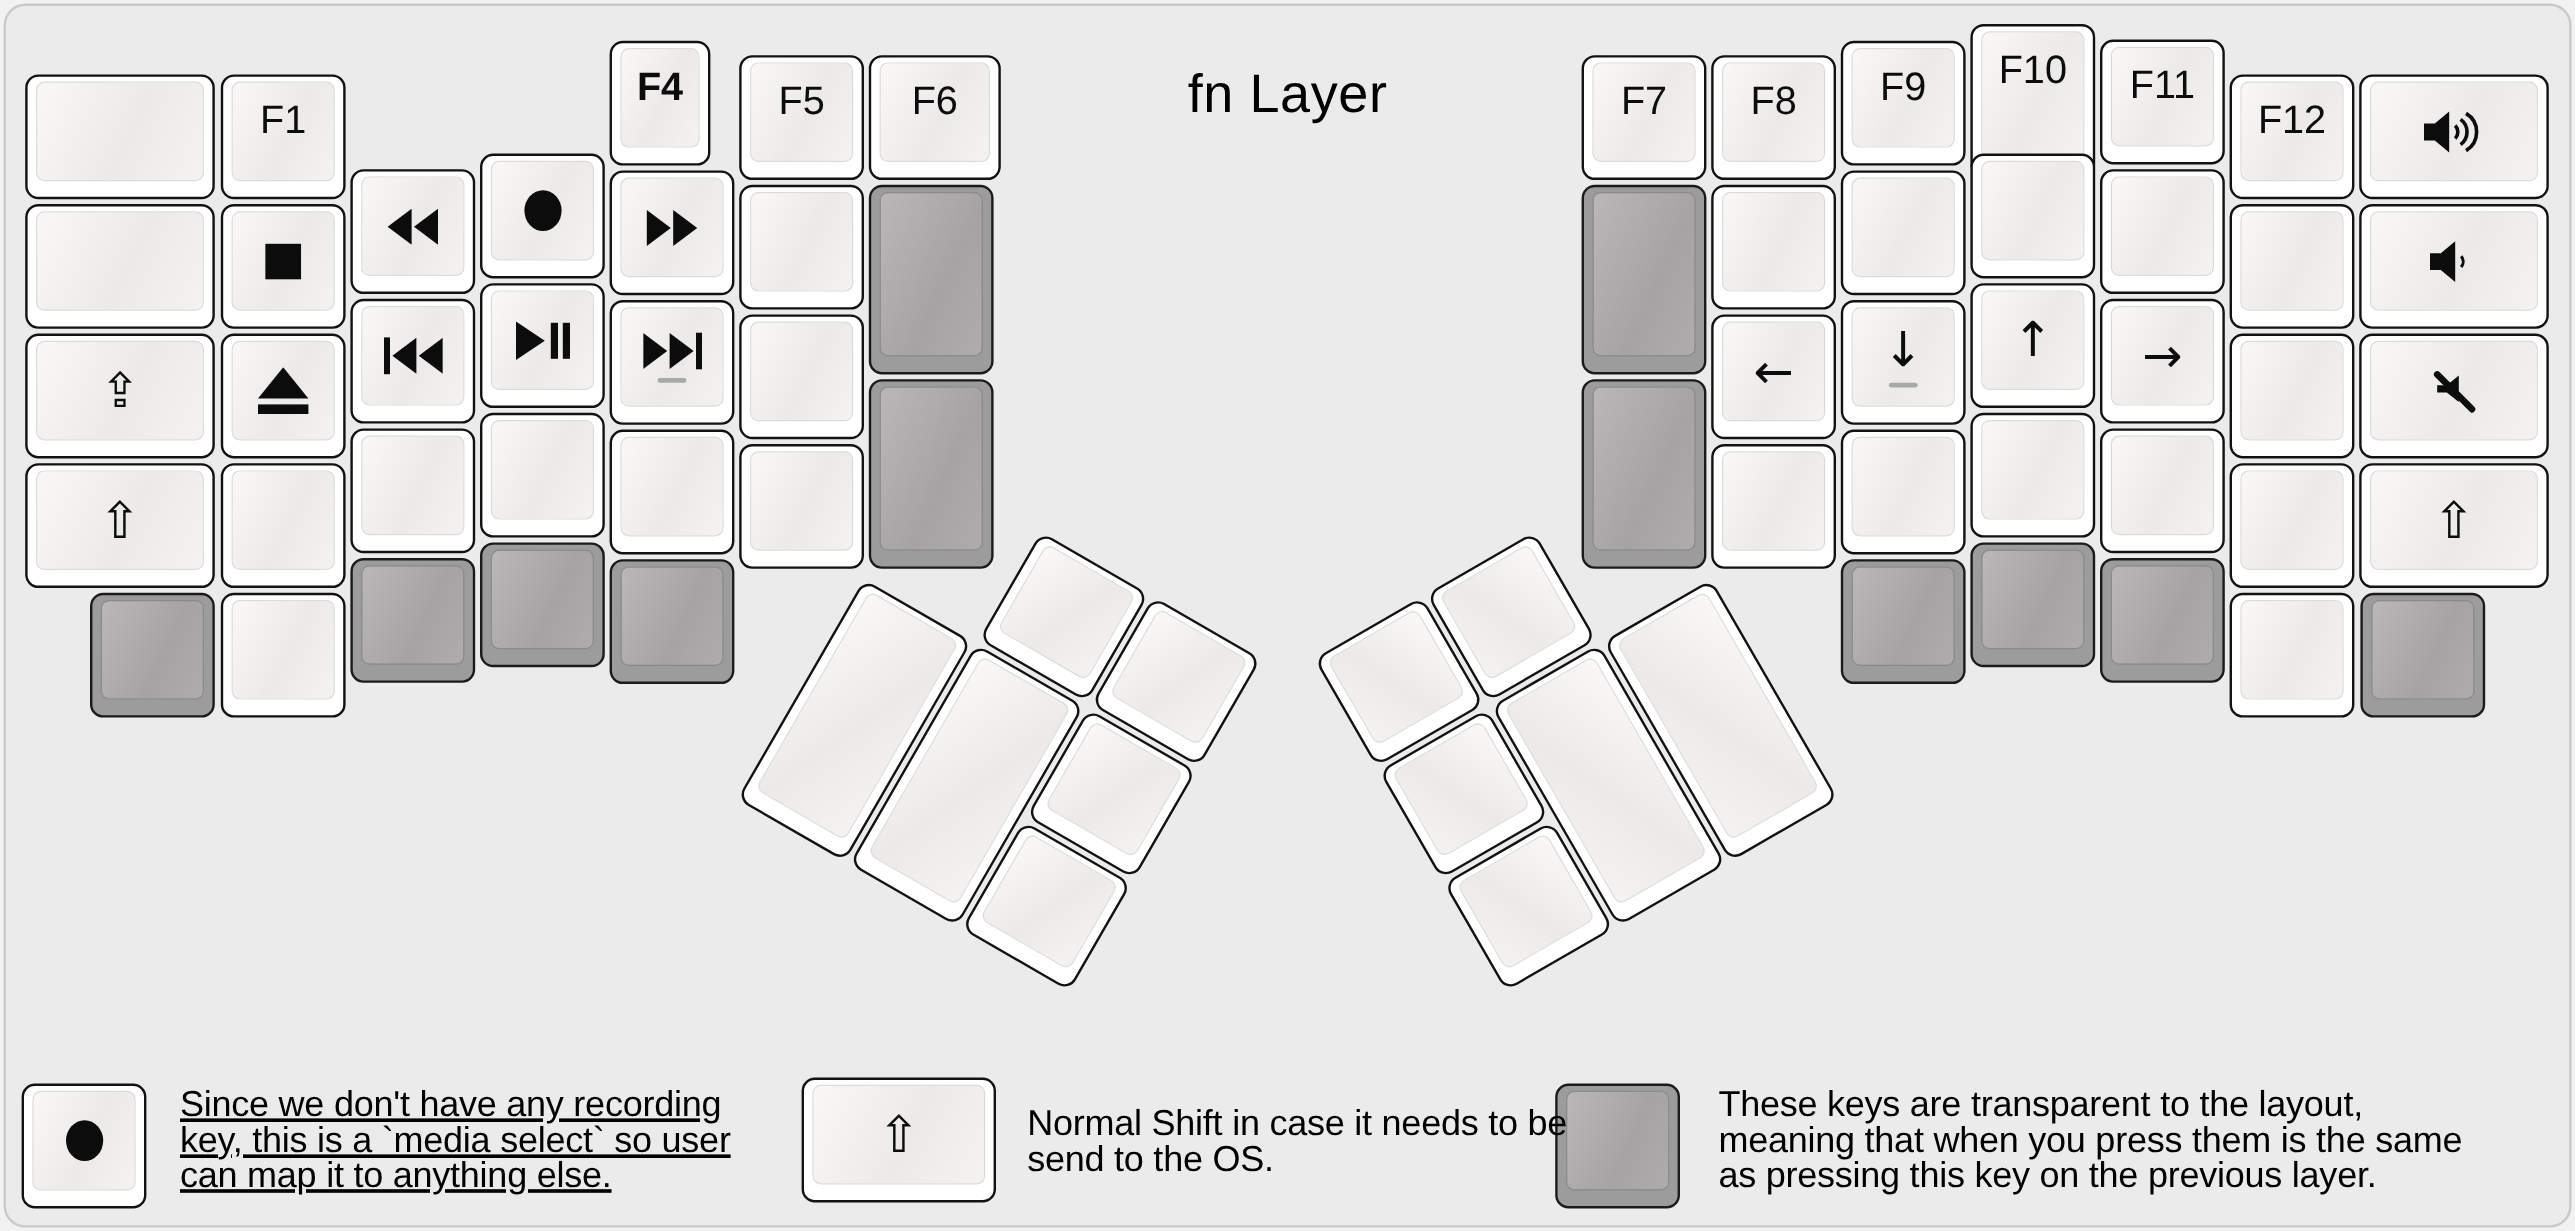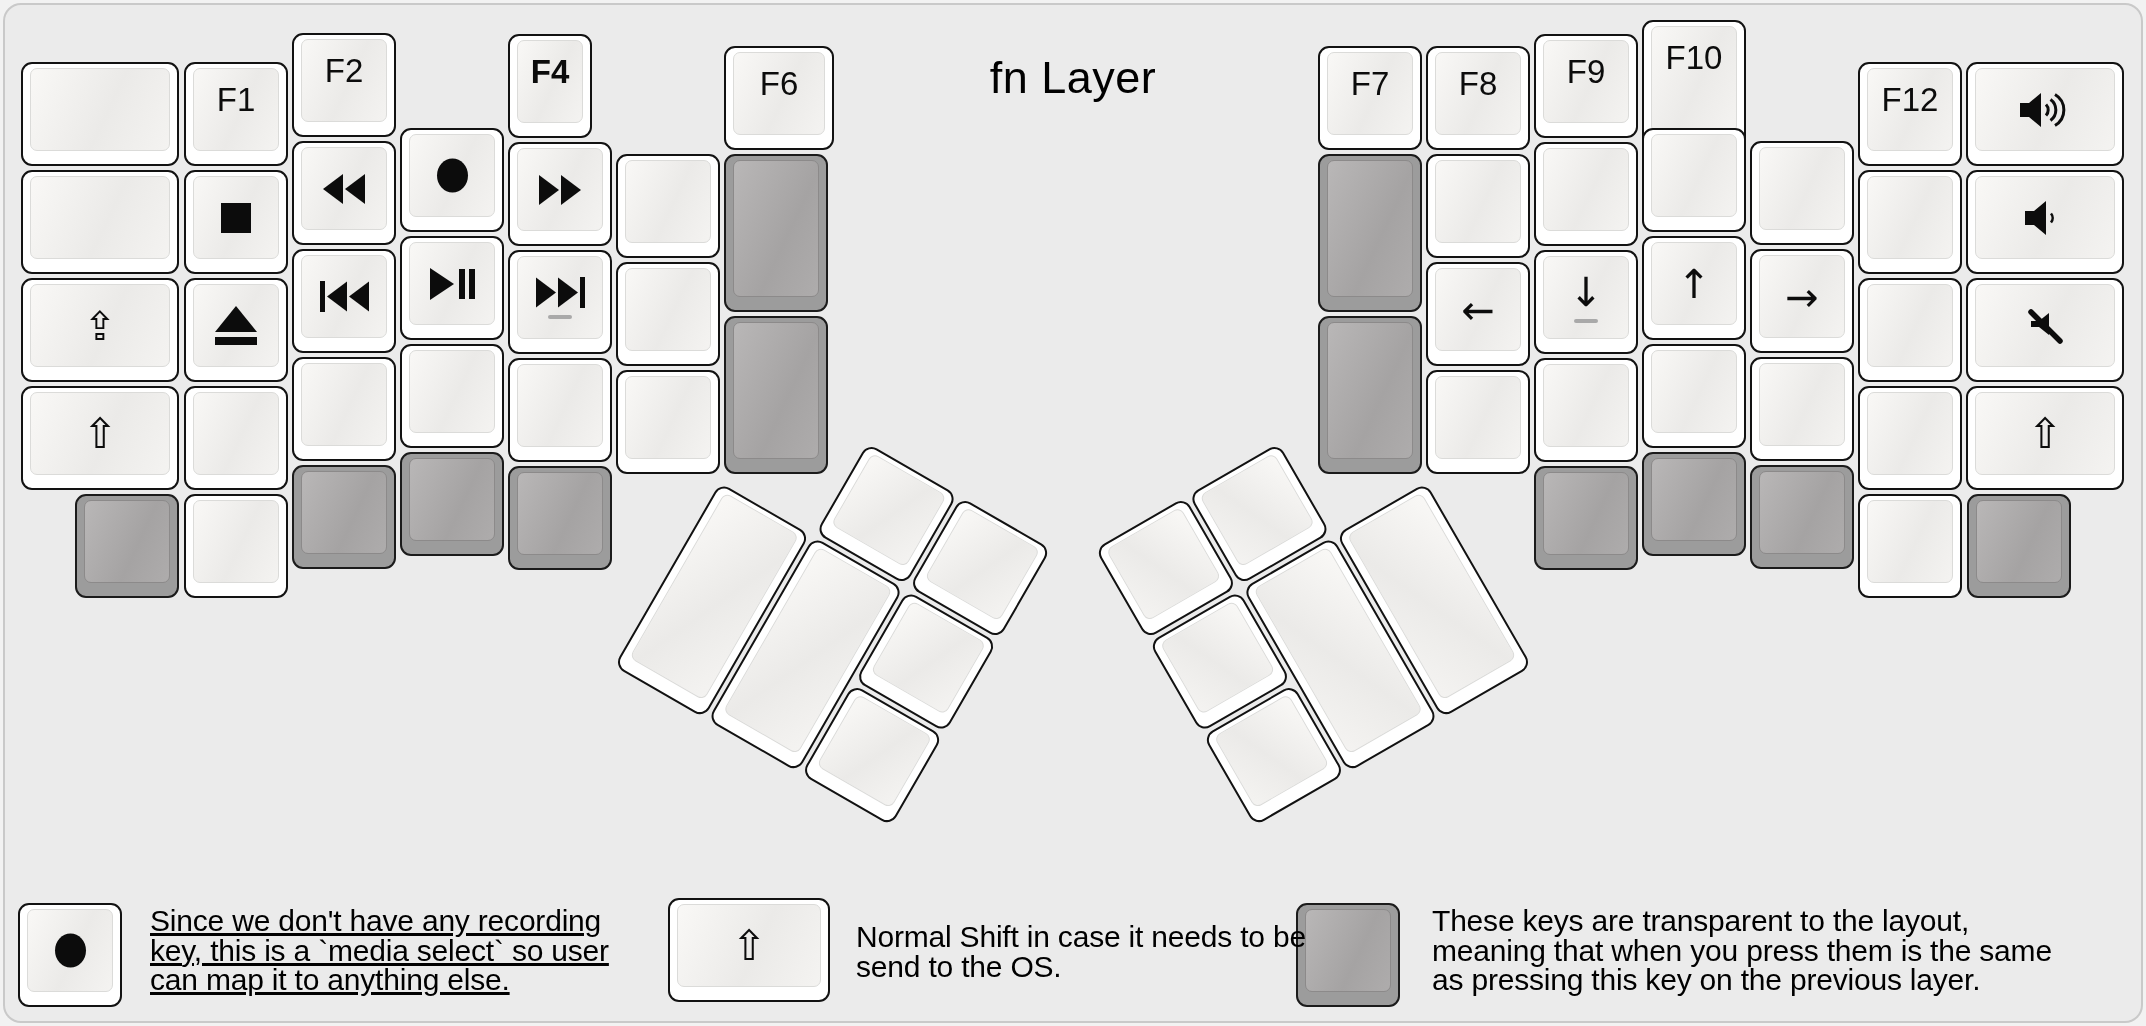--- a/index.html
+++ b/index.html
@@ -89,25 +89,20 @@
           </svg>
         </div>
       </div>
     </div>
     <div class="key white" style="left: 184px; top: 386px; width: 104px; height: 104px;">
       <div class="cap"></div>
     </div>
     <div class="key white" style="left: 184px; top: 494px; width: 104px; height: 104px;">
       <div class="cap"></div>
     </div>
-    <div class="key white" style="left: 292px; top: 33px; width: 104px; height: 104px;">
-      <div class="cap top">
-        <span class="klabel">F2</span>
-      </div>
-    </div>
     <div class="key white" style="left: 292px; top: 141px; width: 104px; height: 104px;">
       <div class="cap">
         <div class="icon">
           <svg width="44" height="30" viewBox="0 0 44 30">
             <polygon points="21,0 21,30 1,15" fill="#0c0c0c"></polygon>
             <polygon points="43,0 43,30 23,15" fill="#0c0c0c"></polygon>
           </svg>
         </div>
       </div>
     </div>
@@ -180,20 +175,25 @@
         </div>
         <div class="homing"></div>
       </div>
     </div>
     <div class="key white" style="left: 508px; top: 358px; width: 104px; height: 104px;">
       <div class="cap"></div>
     </div>
     <div class="key gray" style="left: 508px; top: 466px; width: 104px; height: 104px;">
       <div class="cap"></div>
     </div>
+    <div class="key white" style="left: 616px; top: 46px; width: 104px; height: 104px;">
+      <div class="cap top">
+        <span class="klabel">F5</span>
+      </div>
+    </div>
     <div class="key white" style="left: 616px; top: 154px; width: 104px; height: 104px;">
       <div class="cap"></div>
     </div>
     <div class="key white" style="left: 616px; top: 262px; width: 104px; height: 104px;">
       <div class="cap"></div>
     </div>
     <div class="key white" style="left: 616px; top: 370px; width: 104px; height: 104px;">
       <div class="cap"></div>
     </div>
     <div class="key white" style="left: 724px; top: 46px; width: 110px; height: 104px;">
@@ -265,20 +265,25 @@
     <div class="key white" style="left: 1642px; top: 236px; width: 104px; height: 104px;">
       <div class="cap">
         <span class="glyph" style="font-size: 40px;">↑</span>
       </div>
     </div>
     <div class="key white" style="left: 1642px; top: 344px; width: 104px; height: 104px;">
       <div class="cap"></div>
     </div>
     <div class="key gray" style="left: 1642px; top: 452px; width: 104px; height: 104px;">
       <div class="cap"></div>
+    </div>
+    <div class="key white" style="left: 1750px; top: 33px; width: 104px; height: 104px;">
+      <div class="cap top">
+        <span class="klabel">F11</span>
+      </div>
     </div>
     <div class="key white" style="left: 1750px; top: 141px; width: 104px; height: 104px;">
       <div class="cap"></div>
     </div>
     <div class="key white" style="left: 1750px; top: 249px; width: 104px; height: 104px;">
       <div class="cap">
         <span class="glyph" style="font-size: 40px;">→</span>
       </div>
     </div>
     <div class="key white" style="left: 1750px; top: 357px; width: 104px; height: 104px;">

